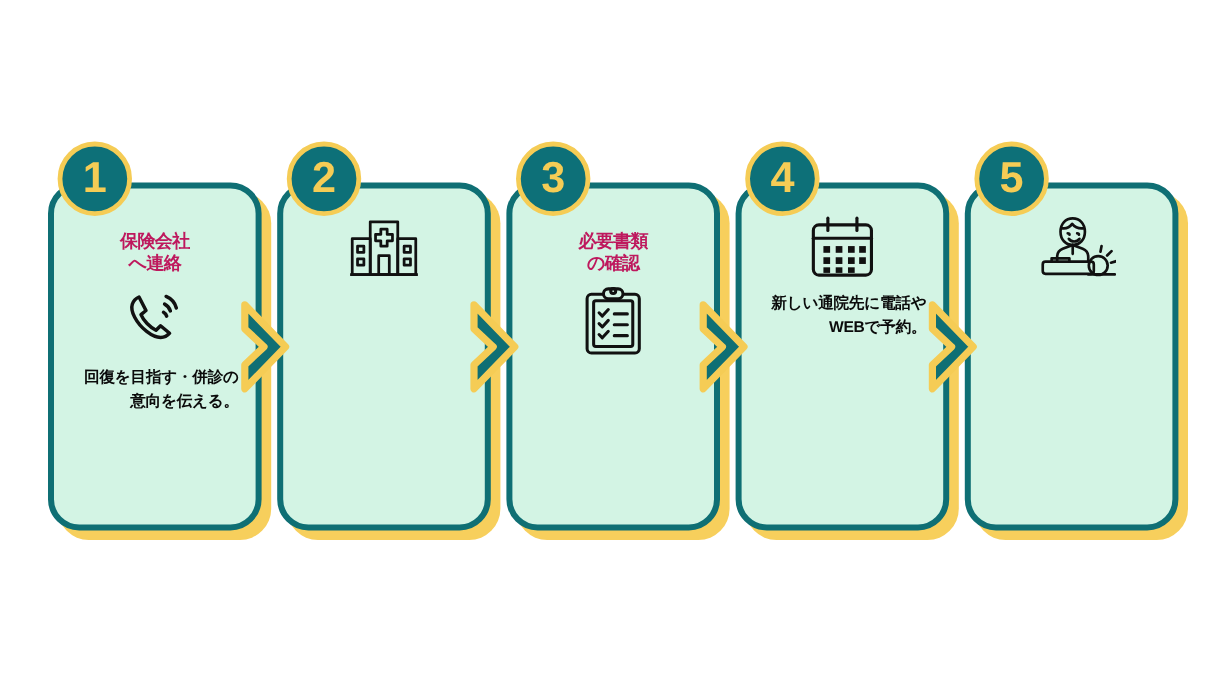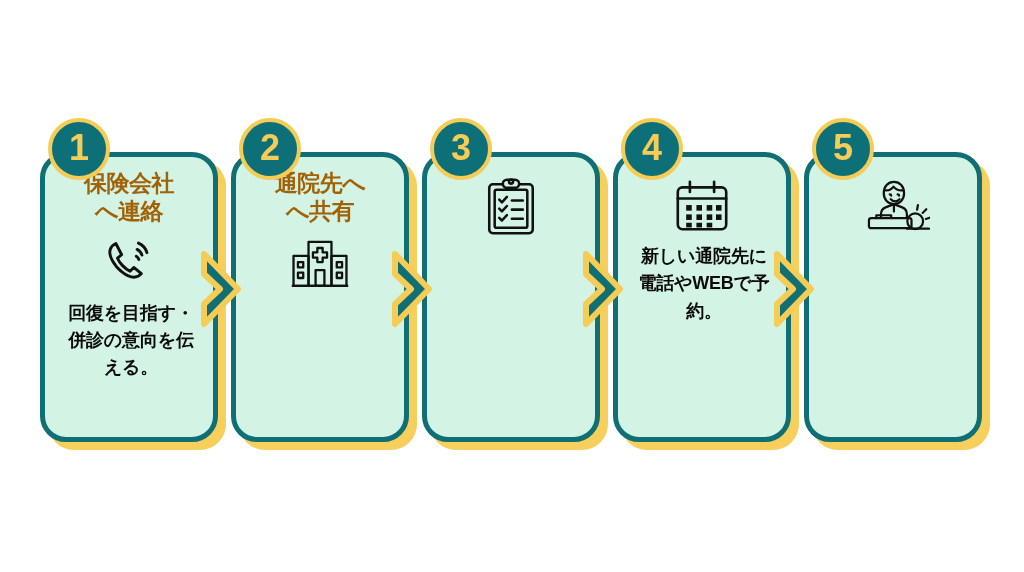--- a/index.html
+++ b/index.html
@@ -83,22 +83,23 @@
     color: #f5cc55;
     font-size: 36px;
     font-weight: bold;
     line-height: 1;
     margin-top: -2px;
     font-family: "Liberation Sans", "DejaVu Sans", sans-serif;
   }
 
   
   .step-title {
-    color: #a16207;
-    font-size: 23px;
+    margin-top: 24px;
+    color: #be185d;
+    font-size: 15px;
     font-weight: bold;
     line-height: 1.23;
     text-align: center;
     letter-spacing: -0.5px;
     white-space: pre-line;
     font-family: "Liberation Sans", "DejaVu Sans", sans-serif;
   }
 
   
   .step-icon {
@@ -111,24 +112,24 @@
   .step-icon svg {
     display: block;
   }
 
   
   .step-desc {
     margin-top: 6px;
     align-self: stretch;
     padding: 0 4px 0 8px;
     color: #0b0b0b;
-    font-size: 18px;
+    font-size: 13px;
     font-weight: bold;
     line-height: 1.52;
-    text-align: center;
+    text-align: right;
     letter-spacing: -0.2px;
     font-family: "Liberation Sans", "DejaVu Sans", sans-serif;
   }
 
   
   .arrow {
     position: absolute;
     top: 248px;
     width: 46px;
     height: 82px;
@@ -164,22 +165,20 @@
 
     <div class="arrow" style="left:198px;">
       <svg width="46" height="82" viewBox="0 0 46 82">
         <path d="M6 6 L40 41 L6 76 L6 56 L22 41 L6 26 Z" fill="#0f6f74" stroke="#f5cc55" stroke-width="6" stroke-linejoin="round"></path>
       </svg>
     </div>
 
     <div class="step" style="left:231px;">
       <div class="step-shadow"></div>
       <div class="step-card">
-        <div class="step-title">通院先へ
-へ共有</div>
         <div class="step-icon">
           <svg width="60" height="54" viewBox="0 0 68 60" fill="none" stroke="#111111" stroke-width="2.6" stroke-linejoin="round">
             <rect x="21" y="6" width="26" height="50"></rect>
             <rect x="4" y="22" width="17" height="34"></rect>
             <rect x="47" y="22" width="17" height="34"></rect>
             <path d="M31 13h6v5h5v6h-5v5h-6v-5h-5v-6h5z"></path>
             <rect x="29" y="38" width="10" height="18"></rect>
             <rect x="9" y="29" width="6" height="6"></rect>
             <rect x="9" y="41" width="6" height="6"></rect>
             <rect x="53" y="29" width="6" height="6"></rect>
@@ -195,20 +194,22 @@
 
     <div class="arrow" style="left:389px;">
       <svg width="46" height="82" viewBox="0 0 46 82">
         <path d="M6 6 L40 41 L6 76 L6 56 L22 41 L6 26 Z" fill="#0f6f74" stroke="#f5cc55" stroke-width="6" stroke-linejoin="round"></path>
       </svg>
     </div>
 
     <div class="step" style="left:422px;">
       <div class="step-shadow"></div>
       <div class="step-card">
+        <div class="step-title">必要書類
+の確認</div>
         <div class="step-icon">
           <svg width="52" height="58" viewBox="0 0 56 64" fill="none" stroke="#111111" stroke-width="2.8" stroke-linejoin="round" stroke-linecap="round">
             <rect x="4" y="8" width="48" height="54" rx="4"></rect>
             <rect x="10" y="14" width="36" height="42" rx="2"></rect>
             <rect x="19" y="3" width="18" height="9" rx="4.5" fill="#d3f4e4"></rect>
             <circle cx="28" cy="5" r="2.3"></circle>
             <path d="M15 25l3 3 5.5-6"></path>
             <path d="M15 35l3 3 5.5-6"></path>
             <path d="M15 45l3 3 5.5-6"></path>
             <path d="M29 26h12"></path>

